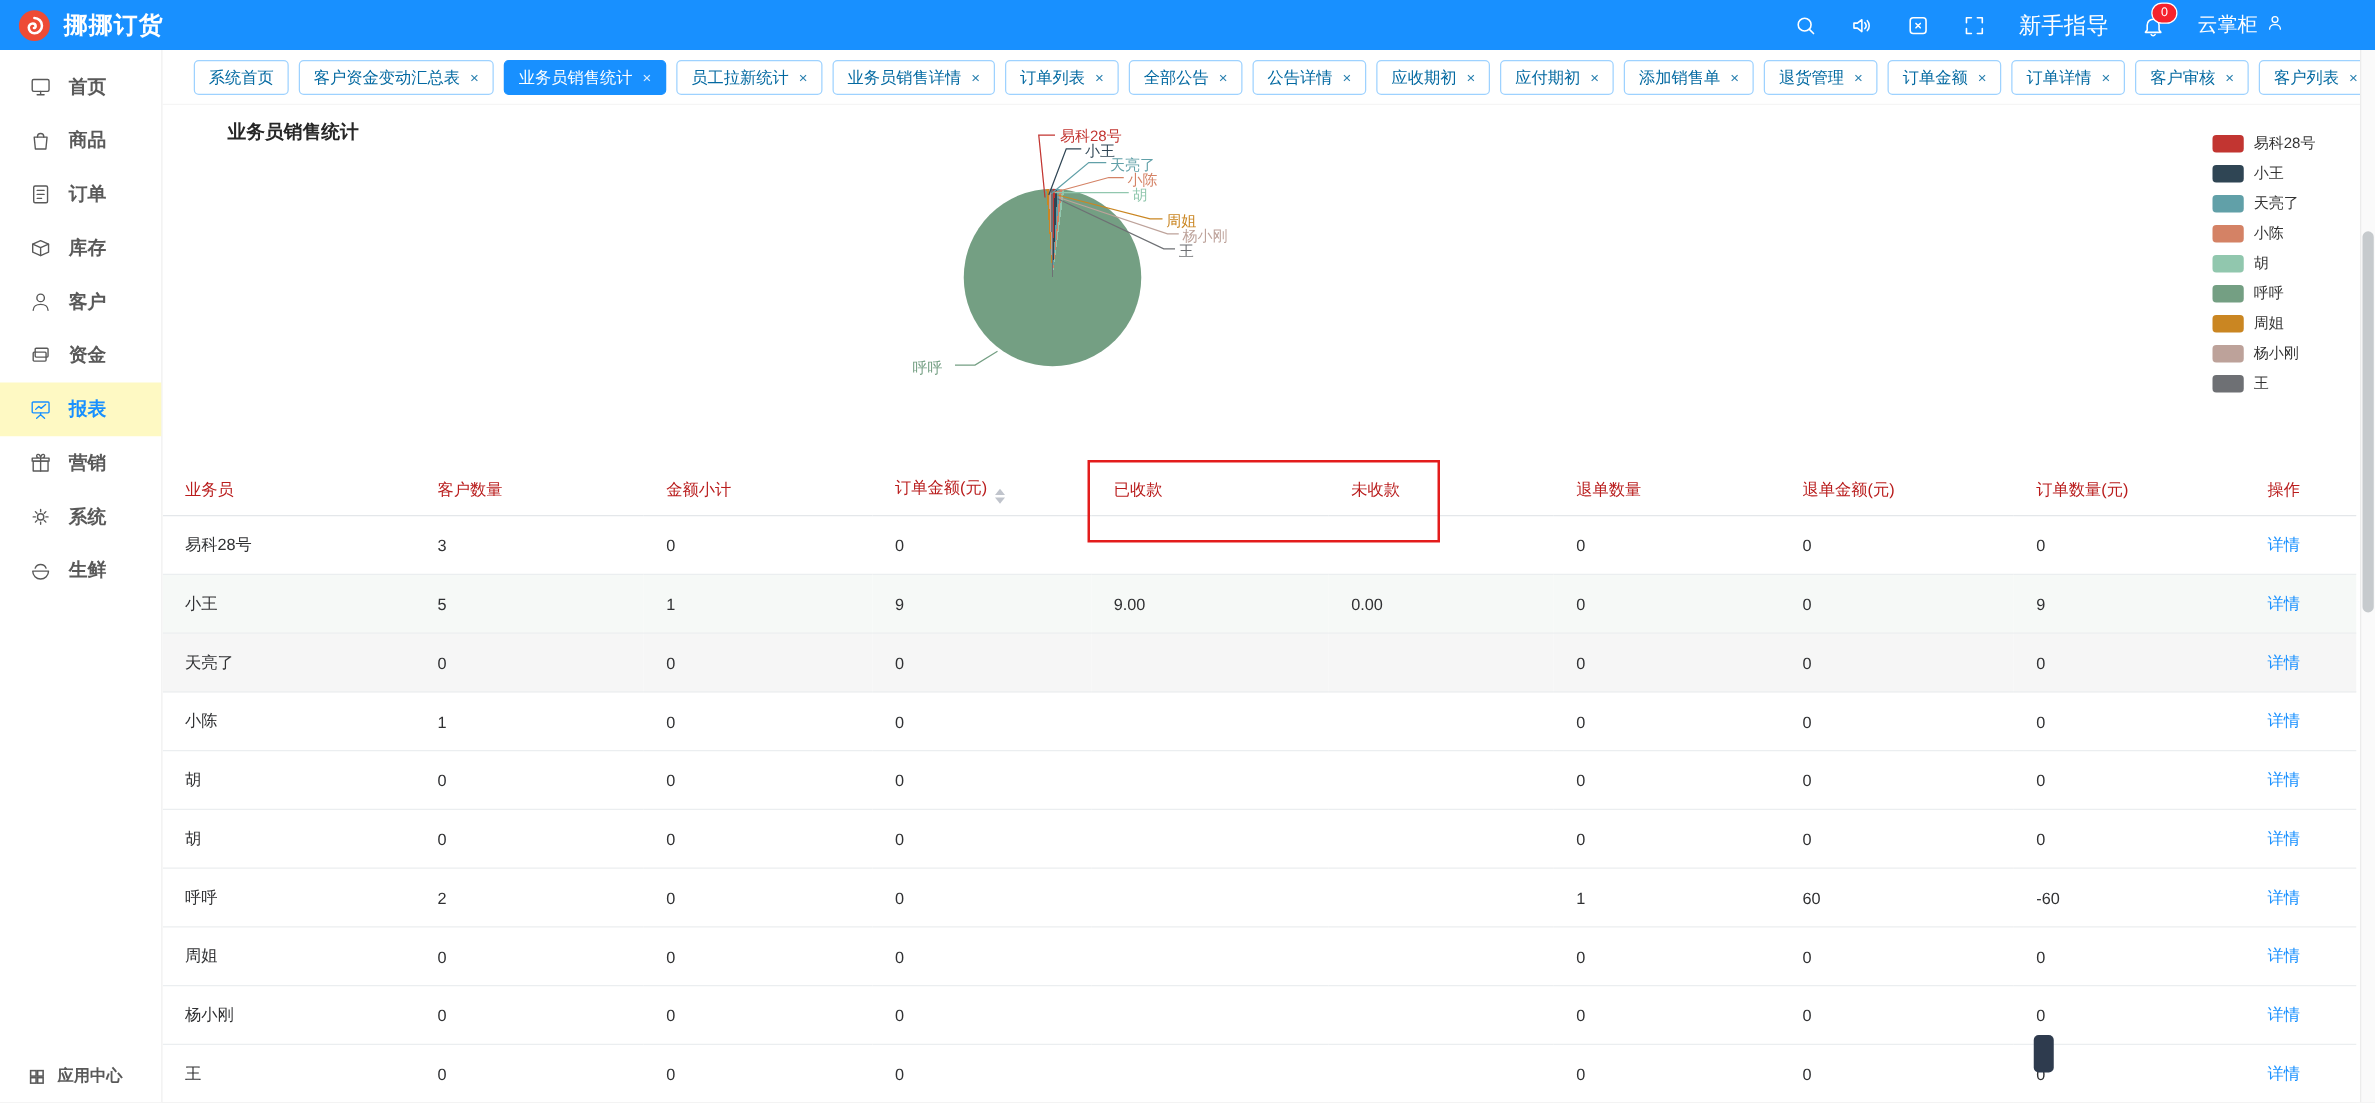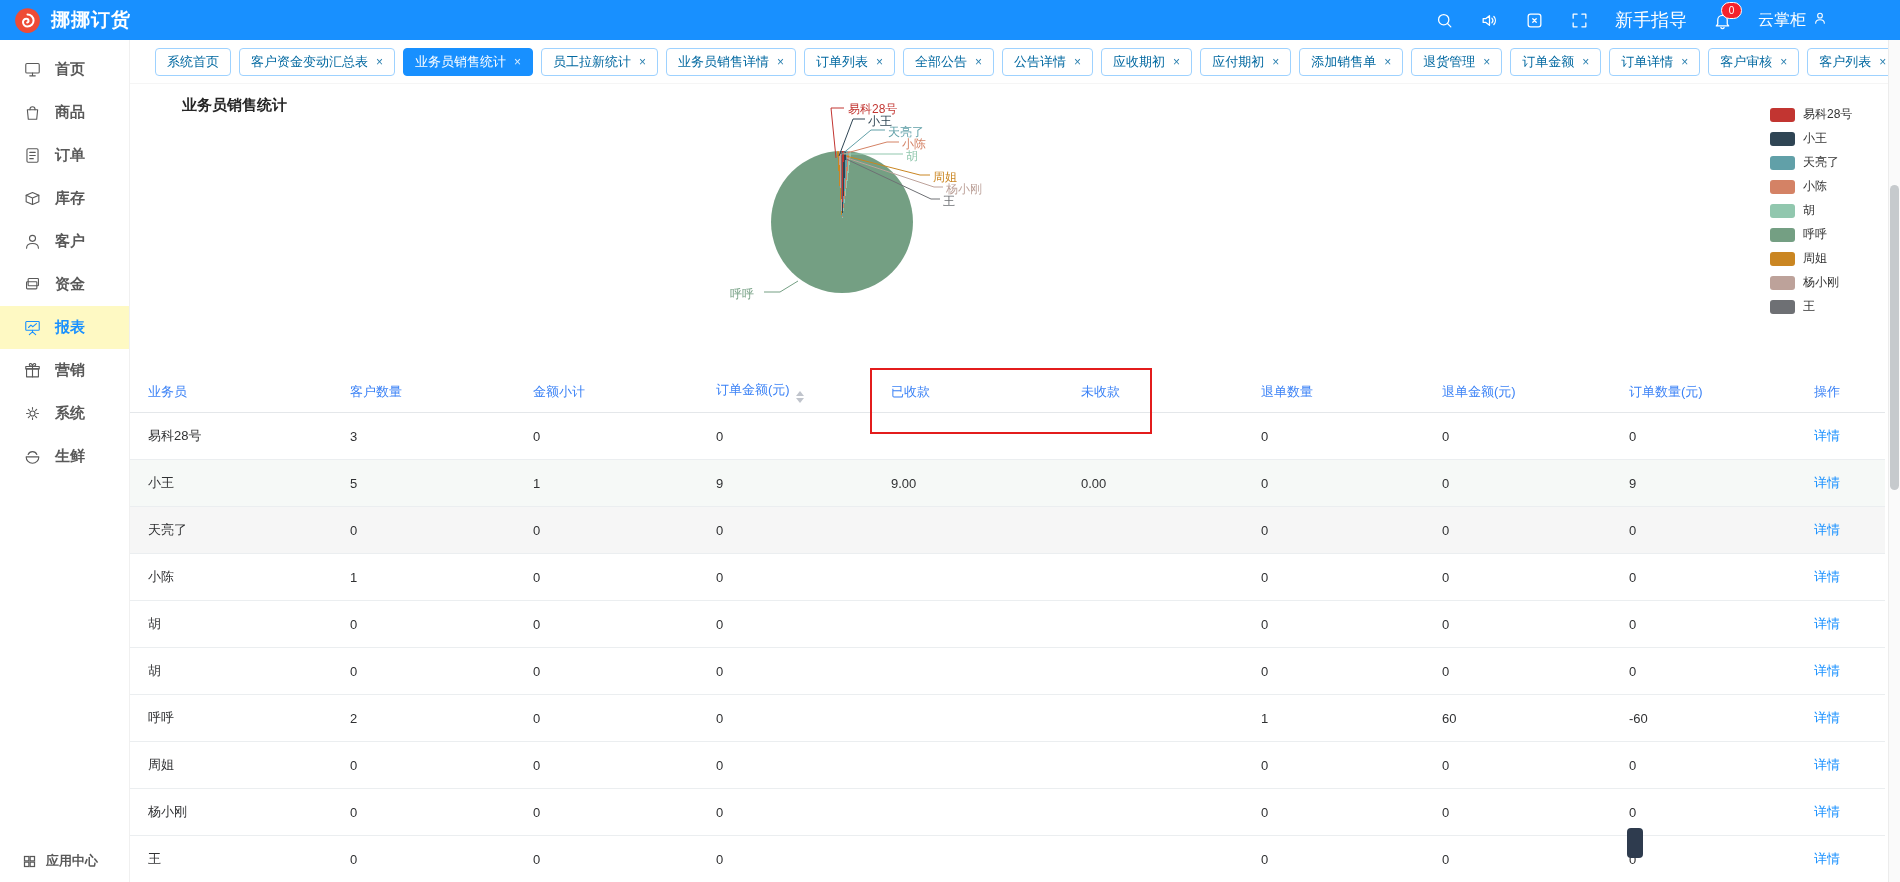--- a/index.html
+++ b/index.html
@@ -45,21 +45,21 @@
   .pie{position:absolute;left:641px;top:67px;width:142px;height:142px;border-radius:50%;cursor:pointer;}
   .leader-svg{position:absolute;left:0;top:0;width:100%;height:100%;pointer-events:none;}
   .pie-label{position:absolute;font-size:12px;white-space:nowrap;}
 
   .legend{position:absolute;left:1640px;top:22px;display:flex;flex-direction:column;gap:7px;}
   .legend-item{display:flex;align-items:center;gap:8px;font-size:12px;color:#333;cursor:pointer;}
   .legend-swatch{width:25px;height:14px;border-radius:3px;flex:0 0 auto;}
 
   
   .stat-table{position:absolute;left:0;top:288px;width:1755px;border-collapse:collapse;table-layout:fixed;}
-  .stat-table th{height:40px;text-align:left;padding:0 0 0 18px;font-weight:normal;color:#3b82f6;font-size:13px;
+  .stat-table th{height:40px;text-align:left;padding:0 0 0 18px;font-weight:normal;color:#b91c1c;font-size:13px;
     border-bottom:1px solid #e4e7ea;white-space:nowrap;}
   .stat-table td{height:46px;padding:0 0 0 18px;font-size:13px;color:#303133;border-bottom:1px solid #ebeef0;white-space:nowrap;}
   .stat-table tbody tr:nth-child(2){background:#f6f9f7;}
   .stat-table tbody tr:nth-child(3){background:#f6f6f6;}
   .link{color:#1890ff;cursor:pointer;}
   .caret{display:inline-flex;flex-direction:column;gap:2px;margin-left:6px;vertical-align:-2px;}
   .caret i{display:block;width:0;height:0;border-left:4px solid transparent;border-right:4px solid transparent;}
   .caret .up{border-bottom:5px solid #c0c4cc;}
   .caret .down{border-top:5px solid #c0c4cc;}
 

